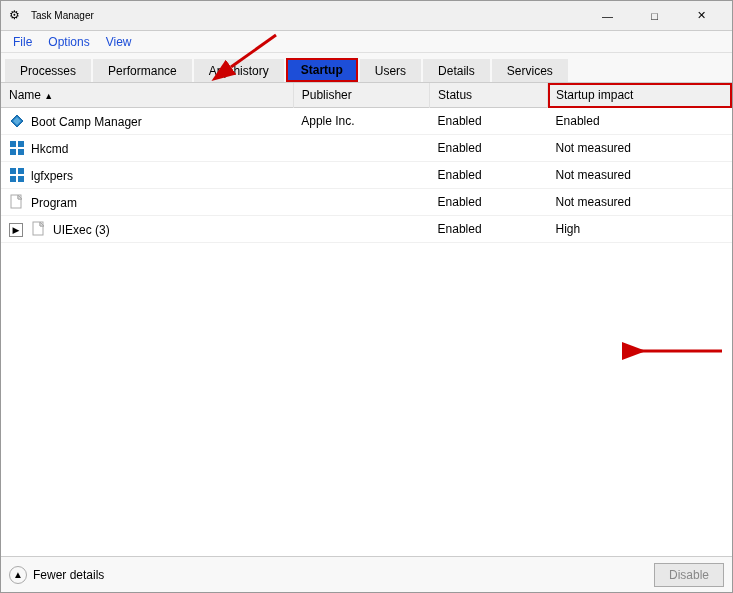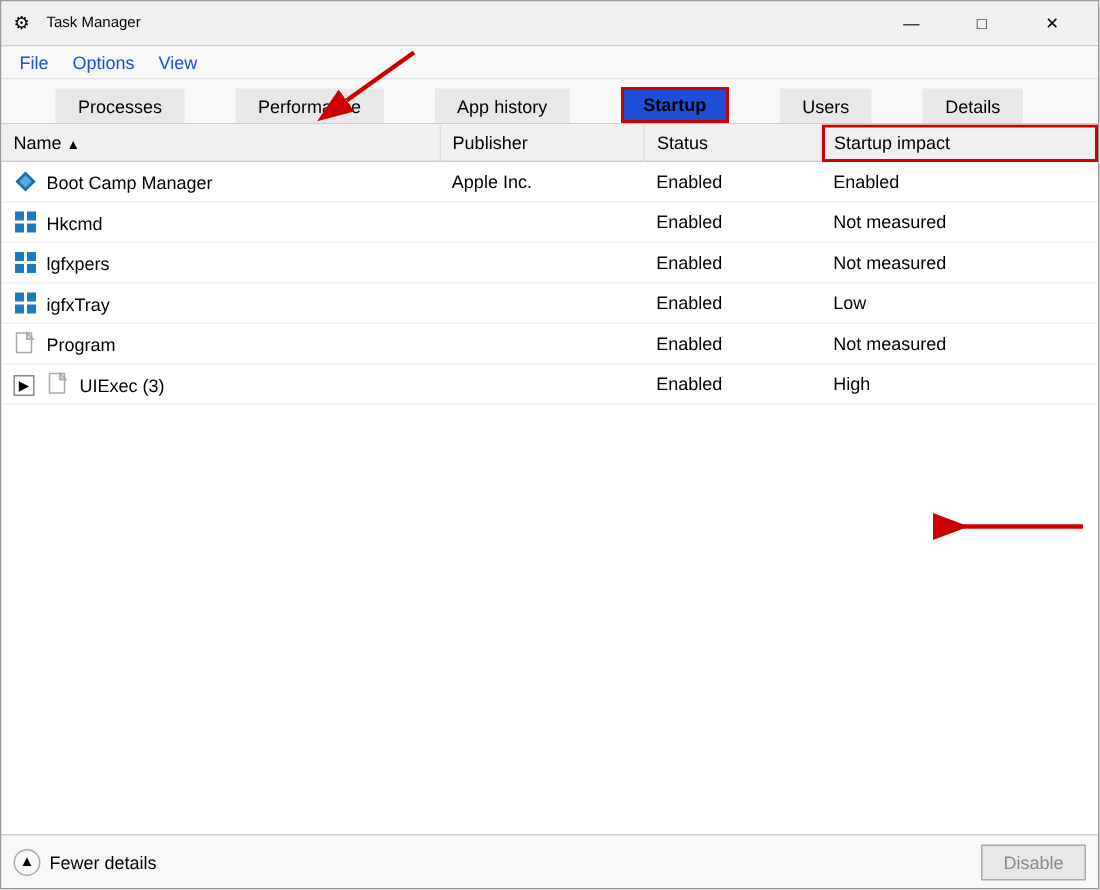--- a/index.html
+++ b/index.html
@@ -87,21 +87,20 @@
     }
     .tab {
       padding: 4px 14px;
       font-size: 12px;
       cursor: pointer;
       border: 1px solid transparent;
       border-bottom: none;
       color: #000;
       margin-right: 2px;
       background: #e8e8e8;
-      margin-left: 32px;
     }
     .tab.active {
       background: #1d4ed8;
       border: 1px solid #ccc;
       border-bottom: 1px solid #ffffff;
       font-weight: 600;
       outline: 2px solid #cc0000;
       outline-offset: -2px;
       z-index: 1;
     }
@@ -228,20 +227,21 @@
     <span class="menu-item">View</span>
   </div>
 
   <div class="tabs">
     <div class="tab">Processes</div>
     <div class="tab">Performance</div>
     <div class="tab">App history</div>
     <div class="tab active">Startup</div>
     <div class="tab">Users</div>
     <div class="tab">Details</div>
+    <div class="tab">Services</div>
   </div>
 
   <div style="position:relative; height:0; overflow:visible;">
     <svg style="position:absolute; left:195px; top:-58px; z-index:10; pointer-events:none;" width="100" height="60">
       <defs>
         <marker id="arrowhead1" markerWidth="8" markerHeight="6" refX="0" refY="3" orient="auto">
           <polygon points="0 0, 8 3, 0 6" fill="#cc0000"></polygon>
         </marker>
       </defs>
       <path d="M 80 10 L 35 42" stroke="#cc0000" stroke-width="3" fill="none" marker-end="url(#arrowhead1)"></path>
@@ -311,38 +311,20 @@
             </td>
             <td></td>
             <td>Enabled</td>
             <td>Not measured</td>
           </tr>
           <tr>
             <td>
               <div class="icon-cell">
                 <span class="app-icon">
                   <svg width="16" height="16" viewBox="0 0 16 16">
-                    <rect x="1" y="1" width="6" height="6" fill="#1e7abf"></rect>
-                    <rect x="9" y="1" width="6" height="6" fill="#1e7abf"></rect>
-                    <rect x="1" y="9" width="6" height="6" fill="#1e7abf"></rect>
-                    <rect x="9" y="9" width="6" height="6" fill="#1e7abf"></rect>
-                  </svg>
-                </span>
-                <span>igfxTray</span>
-              </div>
-            </td>
-            <td></td>
-            <td>Enabled</td>
-            <td>Low</td>
-          </tr>
-          <tr>
-            <td>
-              <div class="icon-cell">
-                <span class="app-icon">
-                  <svg width="16" height="16" viewBox="0 0 16 16">
                     <rect x="2" y="1" width="10" height="13" fill="#fff" stroke="#aaa" stroke-width="1"></rect>
                     <polyline points="9,1 9,5 13,5" fill="#ddd" stroke="#aaa" stroke-width="1"></polyline>
                     <polygon points="9,1 13,5 9,5" fill="#ddd" stroke="#aaa" stroke-width="1"></polygon>
                   </svg>
                 </span>
                 <span>Program</span>
               </div>
             </td>
             <td></td>
             <td>Enabled</td>

